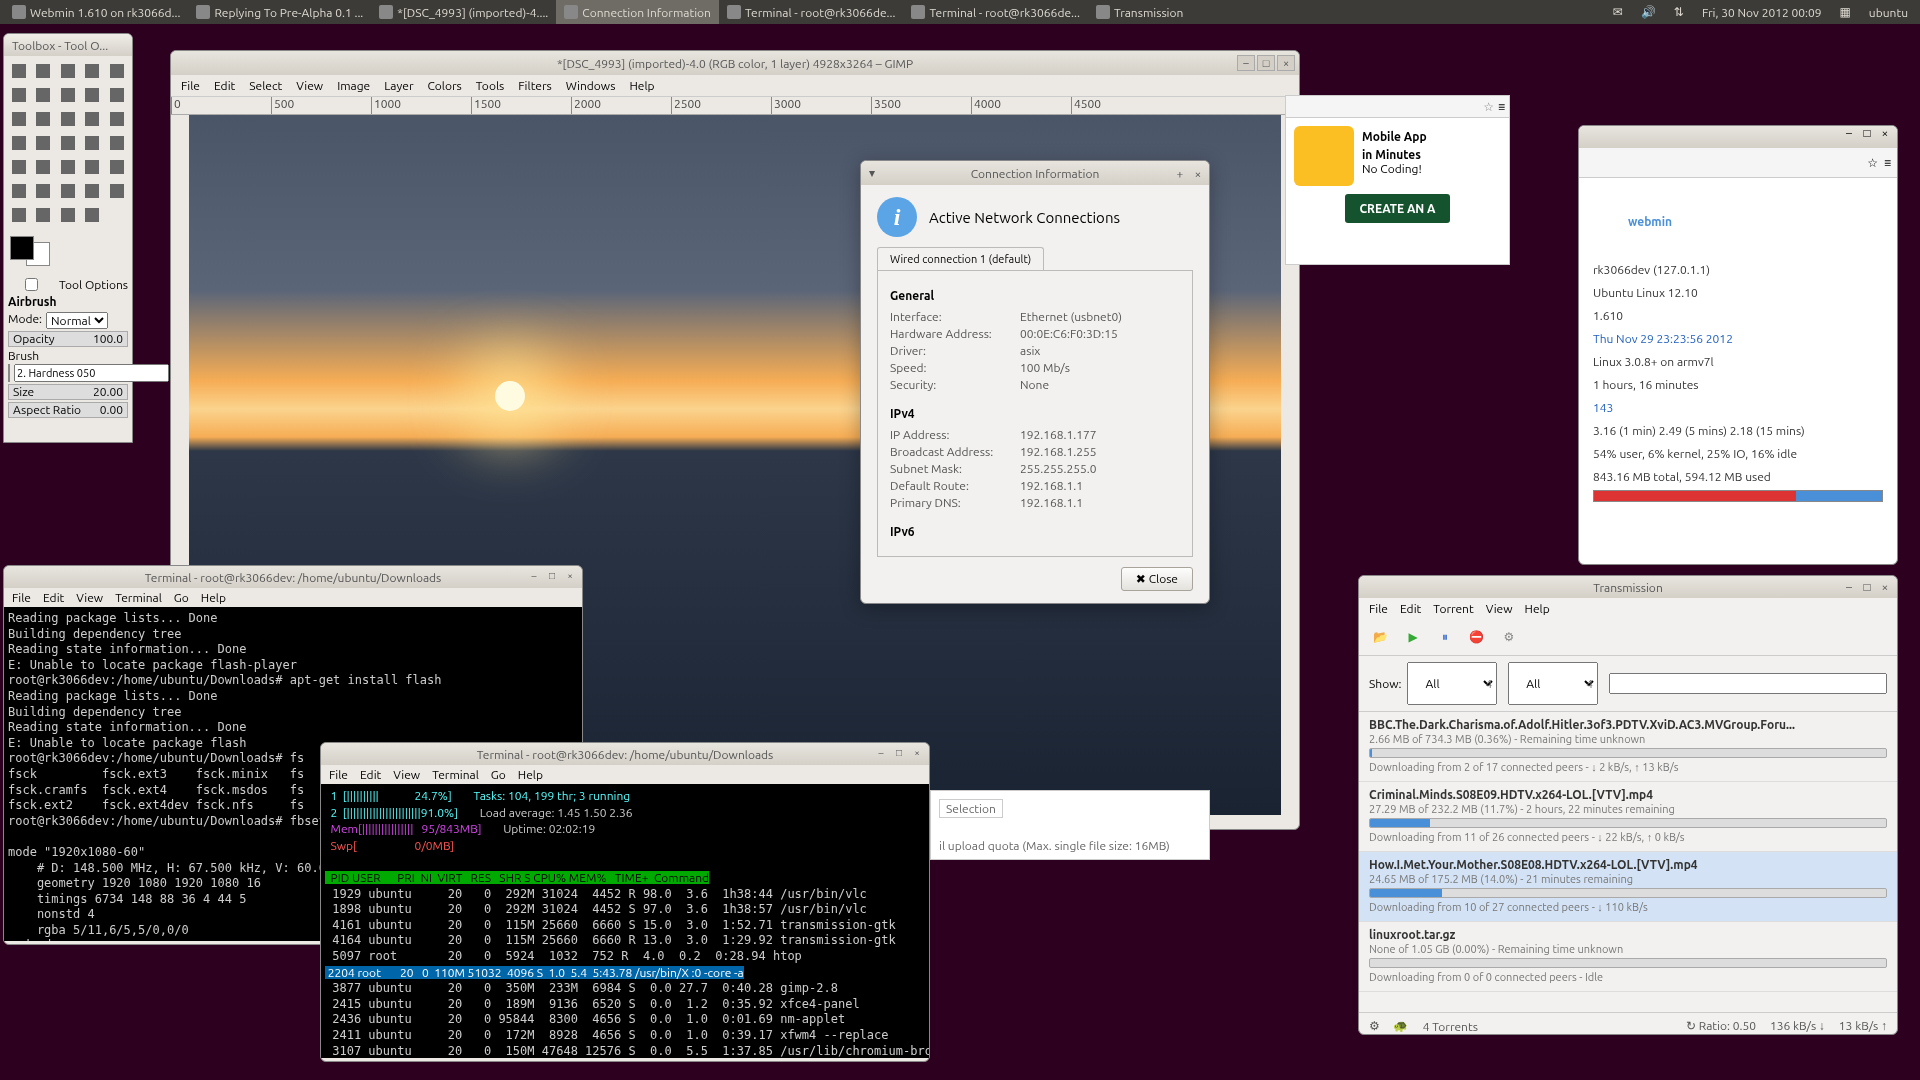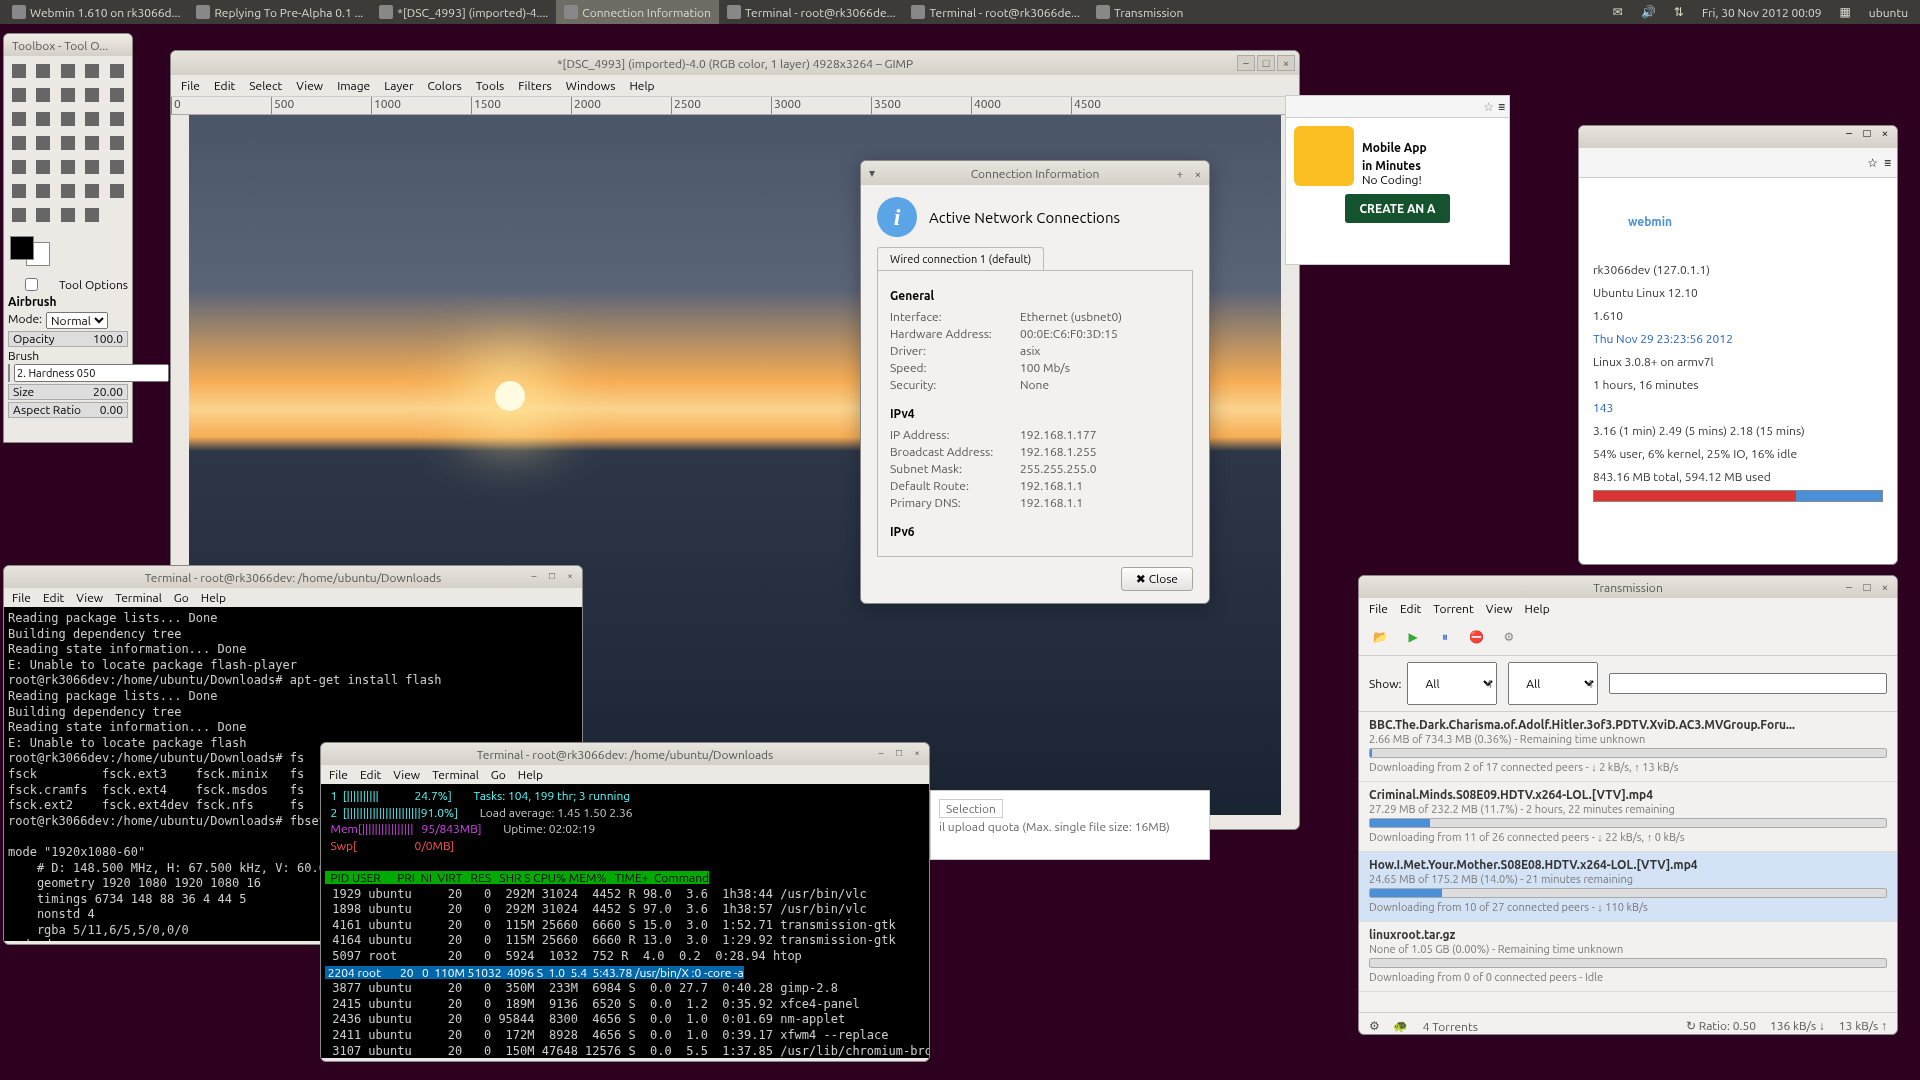--- a/index.html
+++ b/index.html
@@ -488,21 +488,21 @@
  3023 ubuntu     20   0  301M 48904 13984 S  0.0  5.7  3:37.08 chromium-browser
 </div>
 </div>
 
 <div class="browser-frag">
   <div style="height:22px;background:#f5f5f5;border-bottom:1px solid #ccc;display:flex;align-items:center;padding:0 4px;gap:4px">
     <span style="margin-left:auto;color:#888">☆</span>
     <span>≡</span>
   </div>
   <div class="ad">
-    <div style="display:flex;gap:8px;align-items:flex-end">
+    <div style="display:flex;gap:8px;align-items:flex-start">
       <div style="width:60px;height:60px;background:#fbbf24;border-radius:6px"></div>
       <div style="text-align:left">
         <div style="font-size:16px;font-weight:bold"><span>Mobile App</span></div>
         <div style="font-size:16px;font-weight:bold"><span>in Minutes</span></div>
         <div>No Coding!</div>
       </div>
     </div>
     <div class="btn">CREATE AN A</div>
   </div>
 </div>
@@ -609,15 +609,15 @@
     <span>⚙</span>
     <span>🐢</span>
     <span>4 Torrents</span>
     <span class="r">↻ <span>Ratio: 0.50</span></span>
     <span><span>136 kB/s</span> ↓</span>
     <span><span>13 kB/s</span> ↑</span>
   </div>
 </div>
 
 <div class="misc-frag">
-  <div style="border:1px solid #ccc;padding:2px 6px;display:inline-block;margin-bottom:2px">Selection</div>
+  <div style="border:1px solid #ccc;padding:2px 6px;display:inline-block;margin-bottom:21px">Selection</div>
   <div>il upload quota (Max. single file size: 16MB)</div>
 </div>
 
 </body></html>

